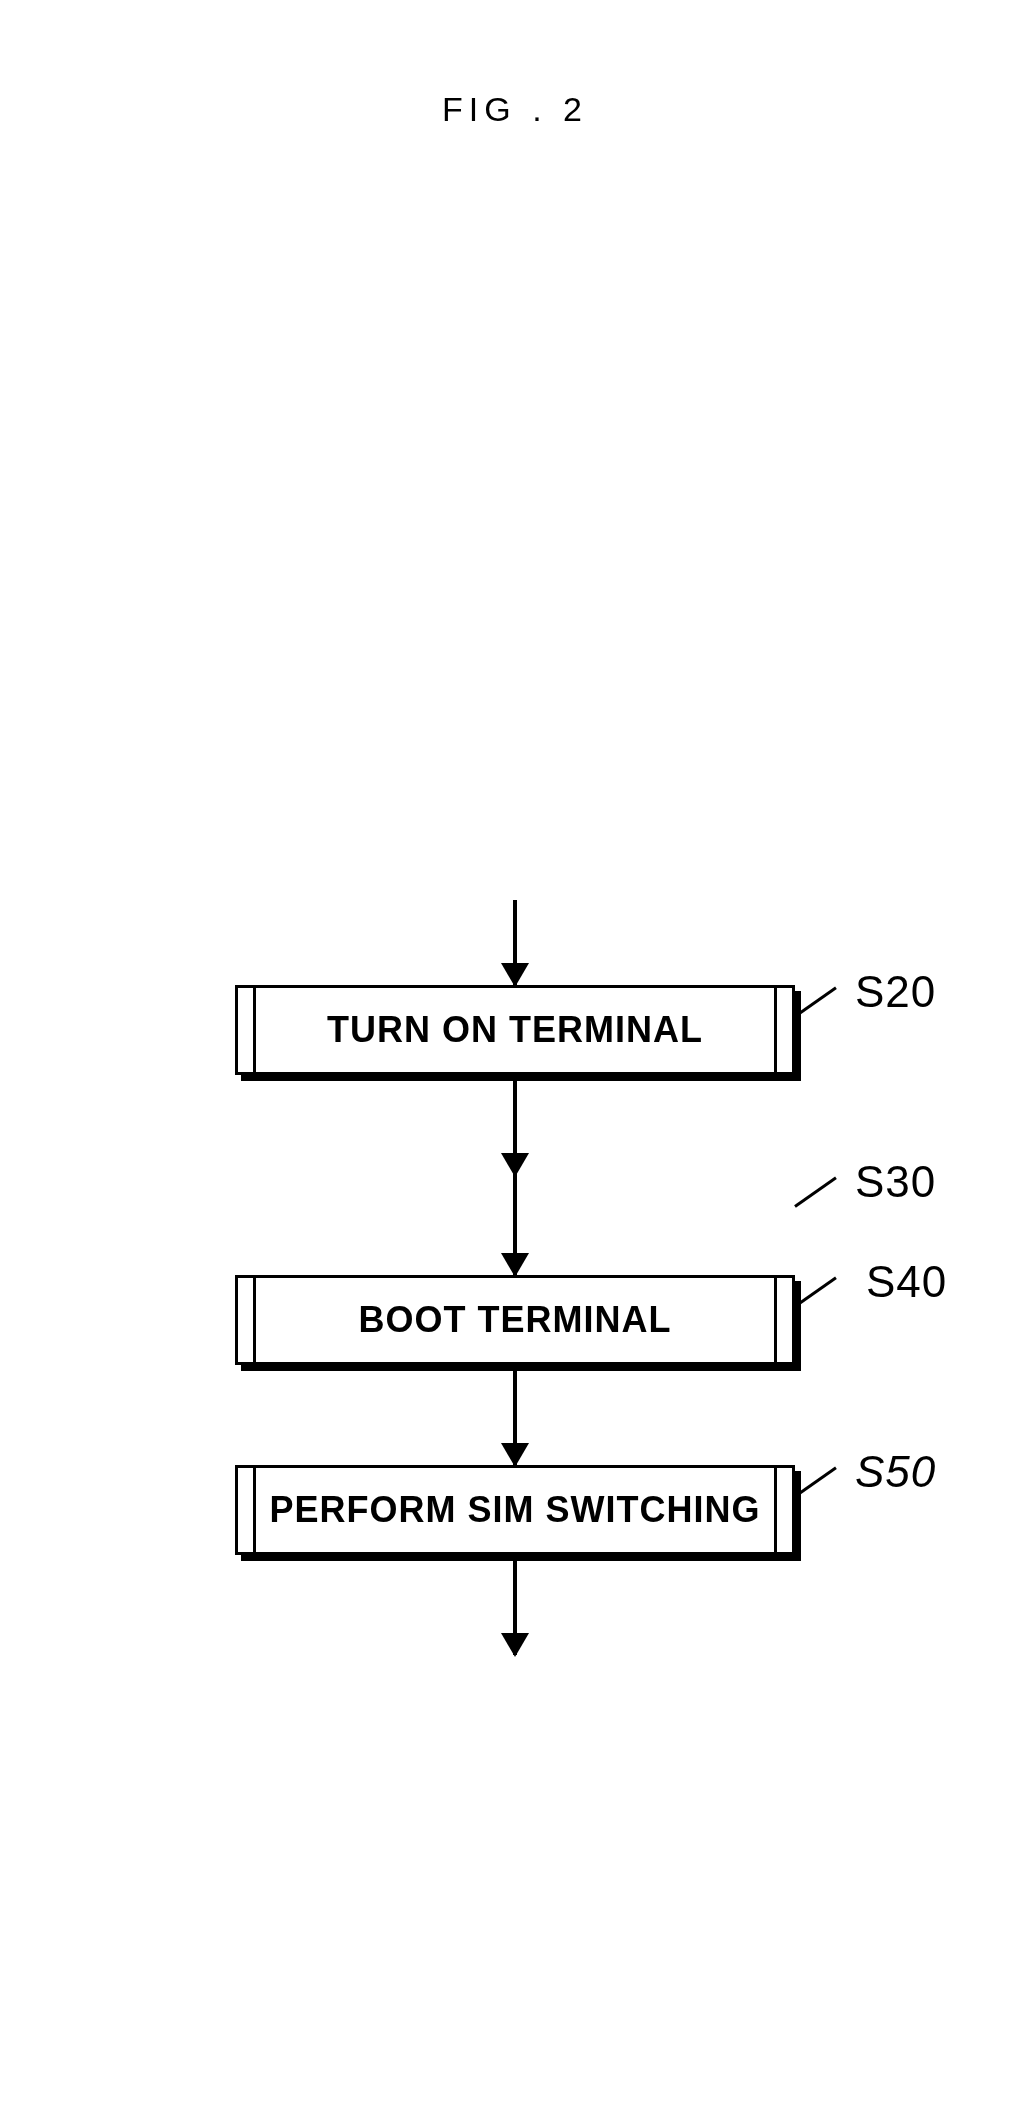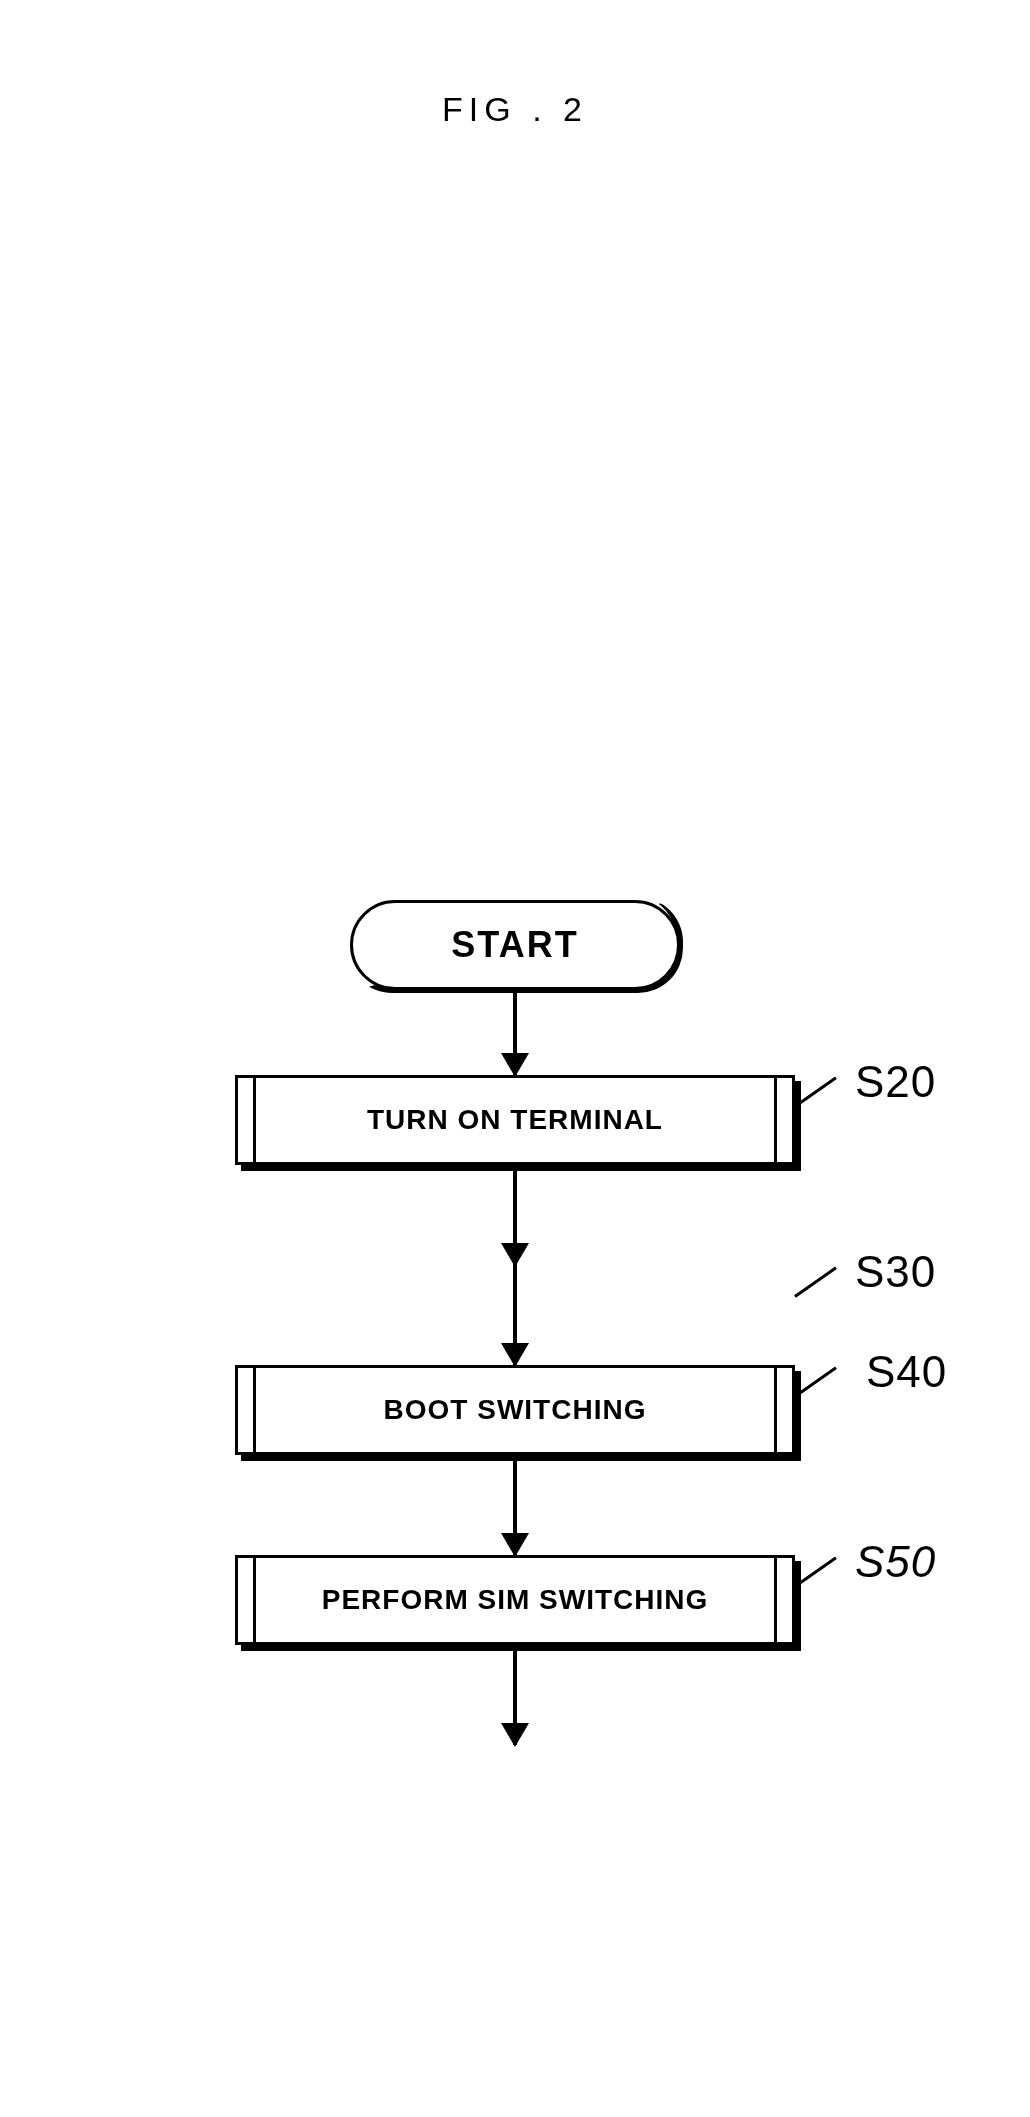--- a/index.html
+++ b/index.html
@@ -61,21 +61,21 @@
     .process {
       position: relative;
       width: 560px;
       height: 90px;
       margin: 0 auto;
       border: 3px solid #000;
       background: #fff;
       display: flex;
       align-items: center;
       justify-content: center;
-      font-size: 28px;
+      font-size: 36px;
       font-weight: bold;
       letter-spacing: 1px;
     }
     .process::before {
       content: '';
       position: absolute;
       left: 15px;
       top: 0;
       bottom: 0;
       width: 3px;
@@ -149,25 +149,20 @@
       position: relative;
     }
   </style>
 </head>
 <body>
 
 <div class="figure-title">FIG . 2</div>
 
 <div class="flowchart">
 
-  <div class="node-wrapper">
-    <div class="terminator">
-      <span>START</span>
-    </div>
-  </div>
 
   <div class="arrow"></div>
 
   <div class="node-wrapper">
     <div class="process-shadow">
       <div class="process">
         <span>TURN ON TERMINAL</span>
       </div>
     </div>
     <div class="connector-line" style="left:655px; top:30px; width:50px; transform: rotate(-35deg);"></div>
@@ -179,21 +174,21 @@
   <div class="node-wrapper">
     <div class="connector-line" style="left:655px; top:30px; width:50px; transform: rotate(-35deg);"></div>
     <div class="label" style="left:715px; top:-18px;">S30</div>
   </div>
 
   <div class="arrow" style="height:100px;"></div>
 
   <div class="node-wrapper">
     <div class="process-shadow">
       <div class="process">
-        <span>BOOT SWITCHING</span>
+        <span>BOOT TERMINAL</span>
       </div>
     </div>
     <div class="connector-line" style="left:655px; top:30px; width:50px; transform: rotate(-35deg);"></div>
     <div class="label" style="left:726px; top:-18px;">S40</div>
   </div>
 
   <div class="arrow" style="height:100px;"></div>
 
   <div class="node-wrapper">
     <div class="process-shadow">

